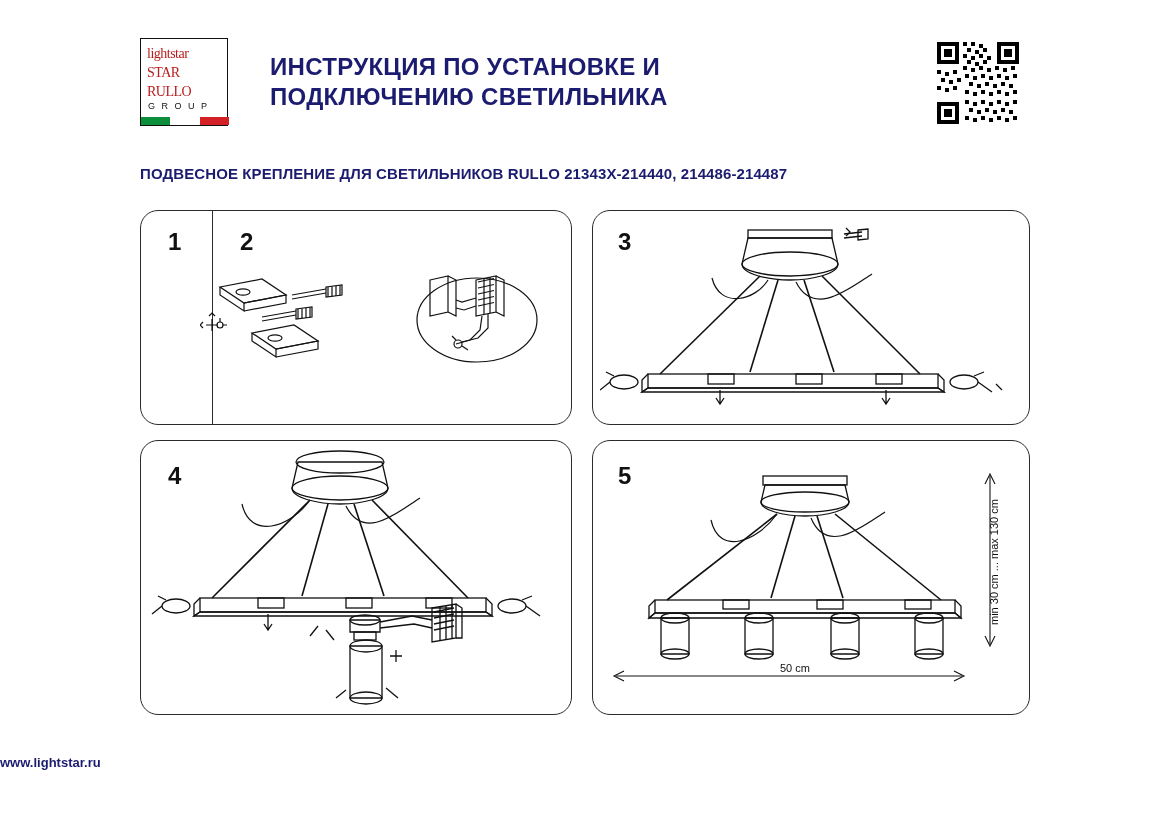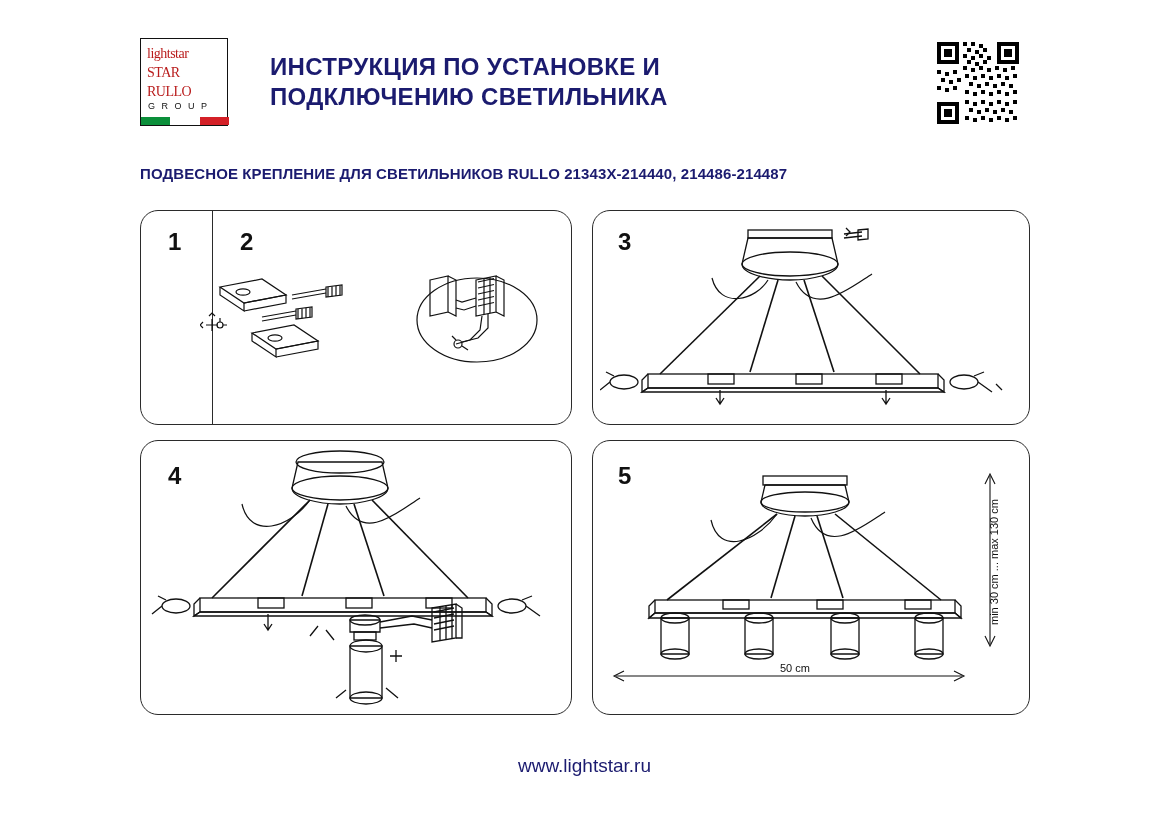--- a/index.html
+++ b/index.html
@@ -170,24 +170,23 @@
     transform-origin: left top;
     white-space: nowrap;
   }
 
   
   .footer {
     position: absolute;
     left: 0;
     top: 755px;
     width: 1169px;
-    text-align: center;
-    font-size: 19px;
+    font-size: 13px;
     color: #1b1b6f;
-    font-weight: normal;
+    font-weight: bold;
   }
 </style>
 </head>
 <body>
 
 <div class="page">
 
   <div class="header">
 
     <div class="logo-box">

